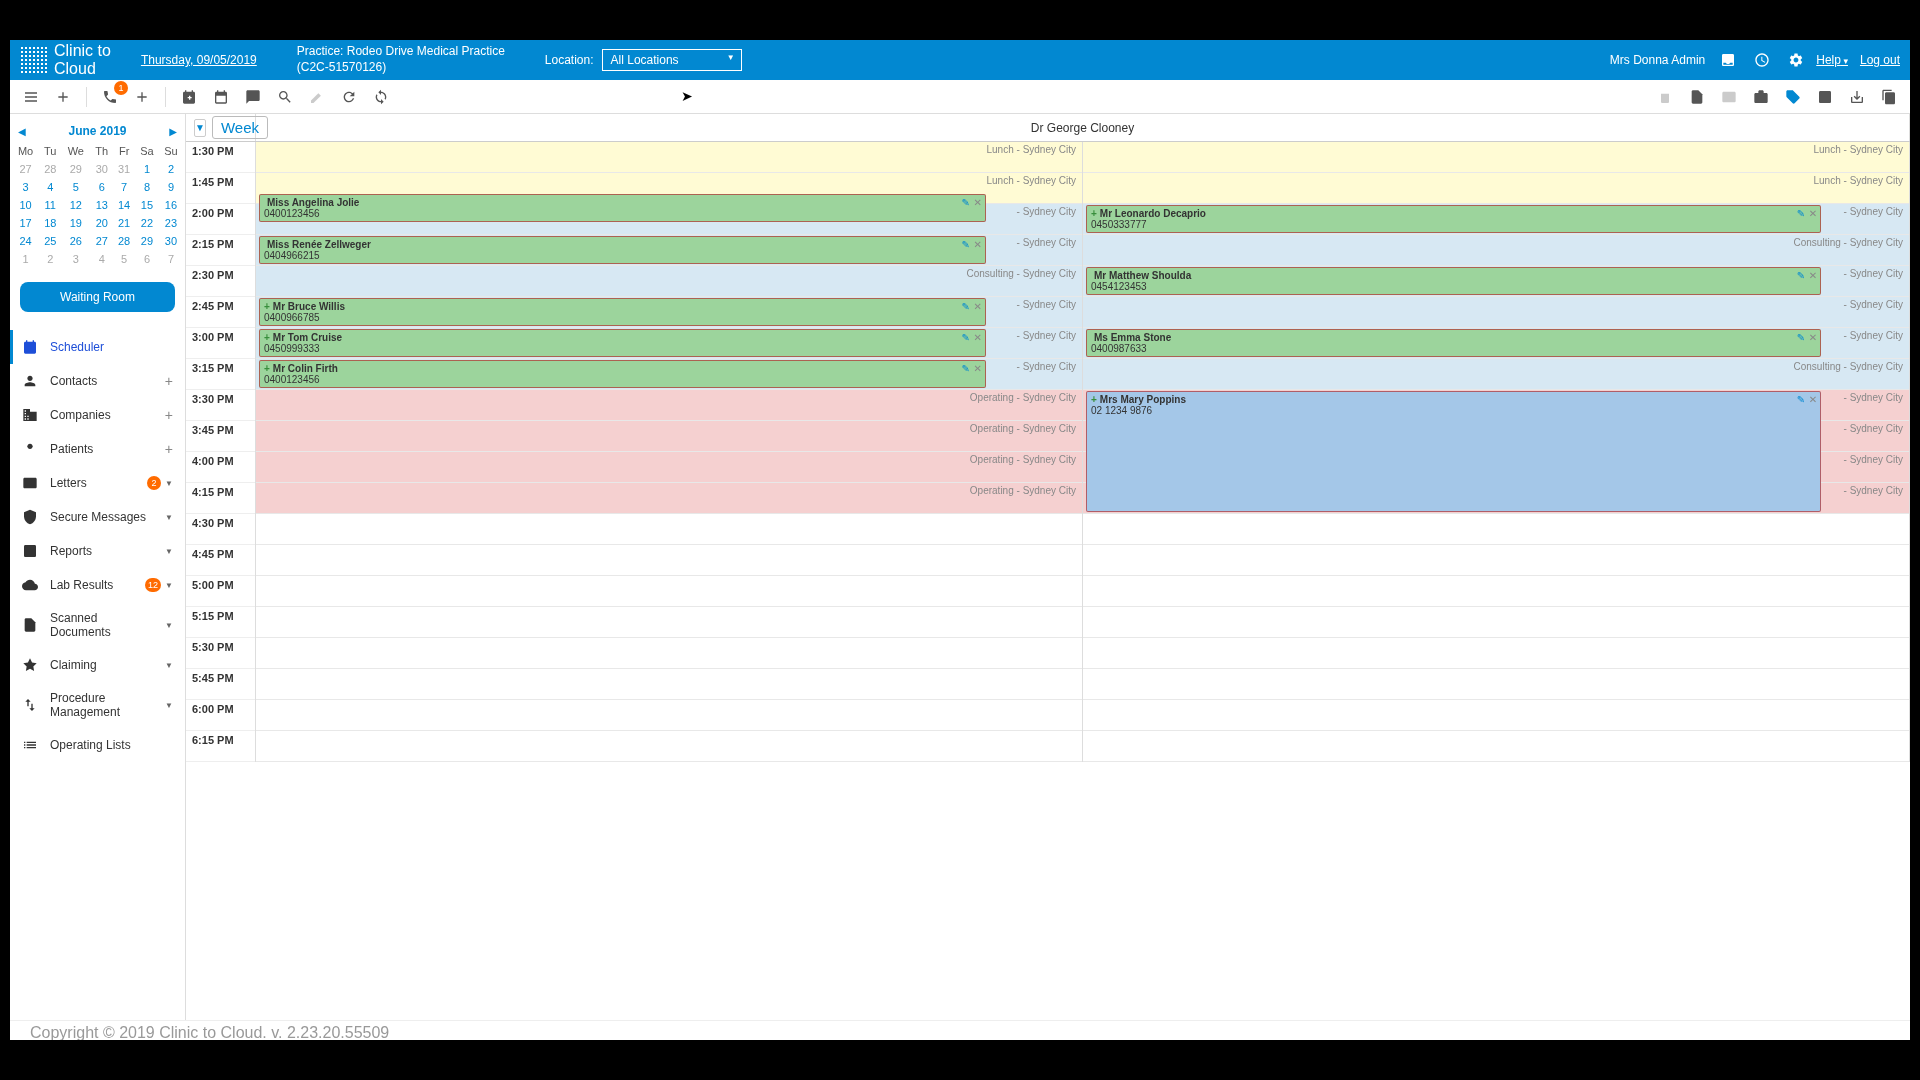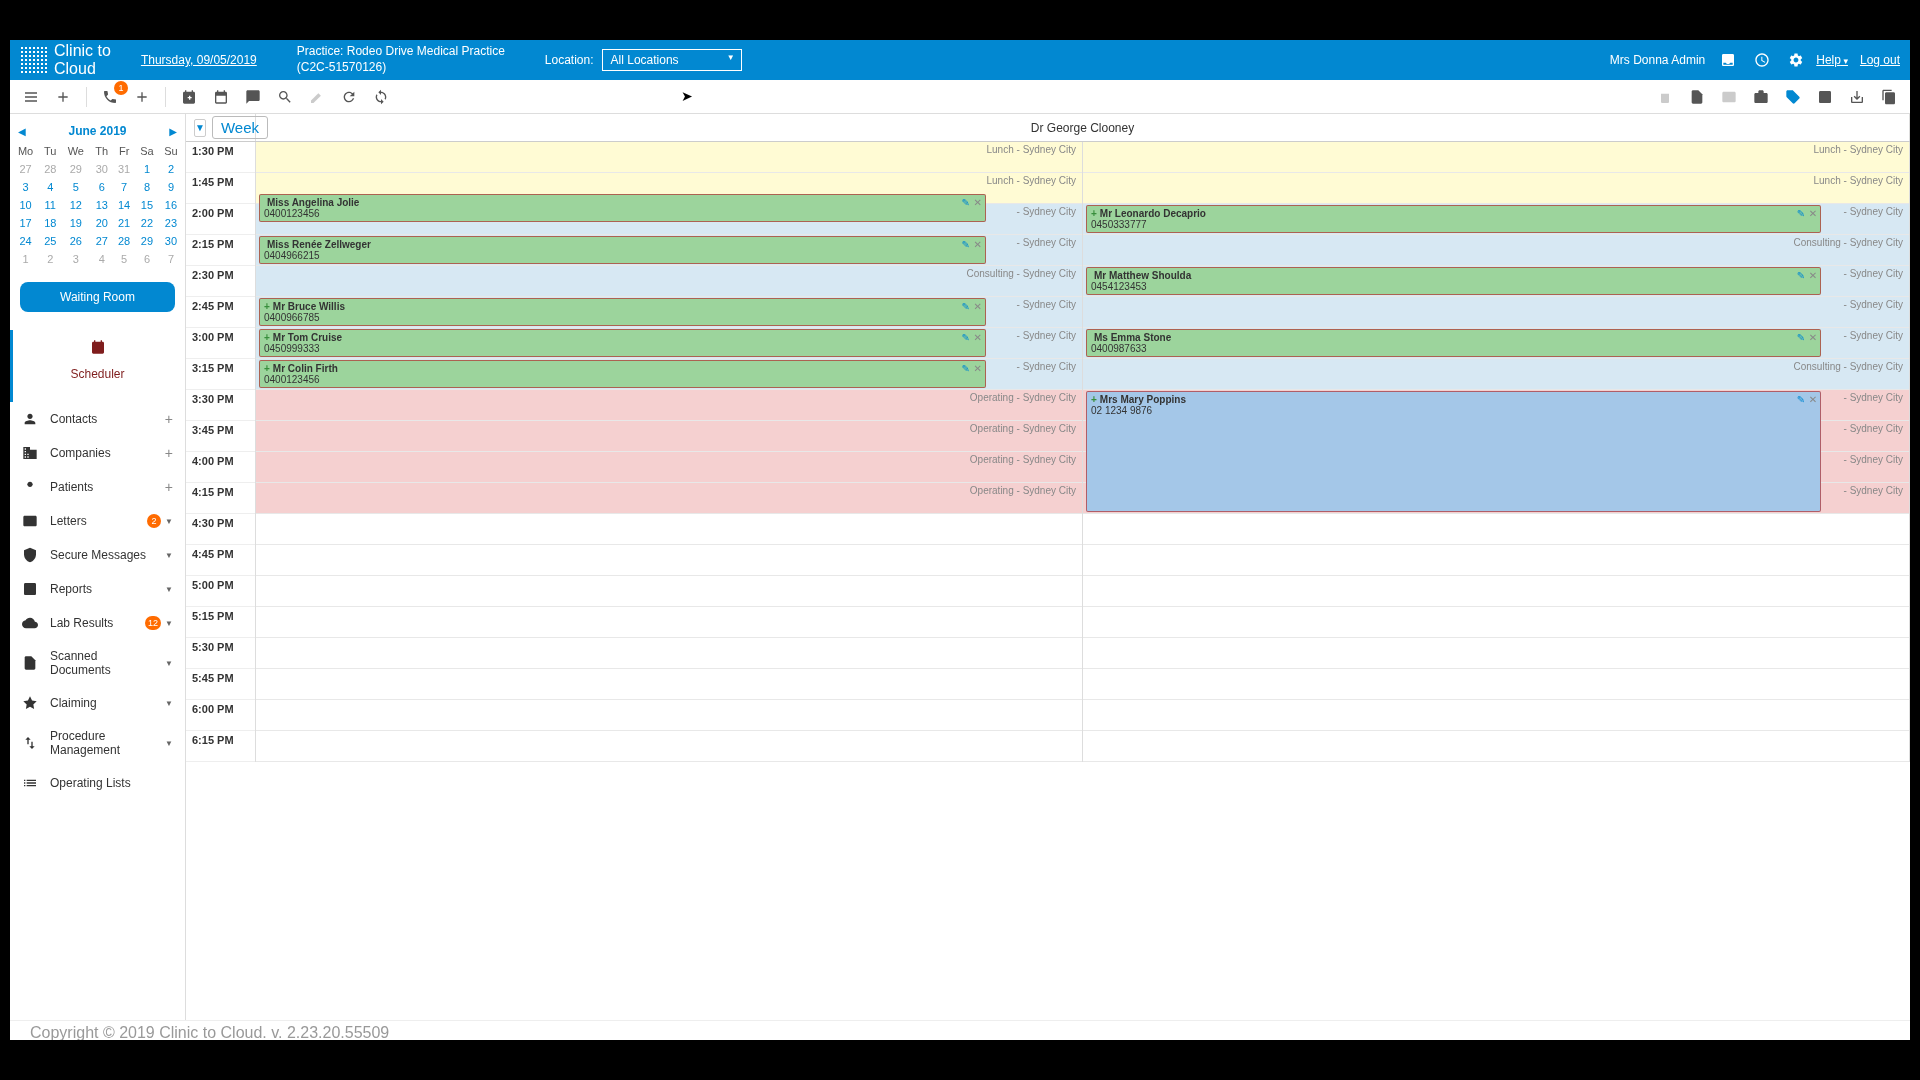--- a/index.html
+++ b/index.html
@@ -41,21 +41,21 @@
     .mini-cal-head { display: flex; align-items: center; justify-content: space-between; padding: 4px 6px; }
     .mini-cal-nav { cursor: pointer; color: #0288d1; font-size: 10px; }
     .mini-cal-title { font-size: 12px; font-weight: bold; color: #0288d1; }
     .mini-cal-grid { width: 100%; font-size: 11px; border-collapse: collapse; }
     .mini-cal-grid th { color: #555; font-weight: normal; padding: 3px 0; text-align: center; }
     .mini-cal-grid td { text-align: center; padding: 3px 0; cursor: pointer; color: #0288d1; }
     .mini-cal-grid td.other { color: #aaa; }
     .waiting-room-btn { background: #0288d1; color: #fff; border: none; border-radius: 8px; padding: 8px; margin: 8px 10px; font-size: 12px; cursor: pointer; }
     .nav-list { list-style: none; margin-top: 10px; }
     .nav-item { display: flex; align-items: center; padding: 9px 12px; font-size: 12px; color: #333; cursor: pointer; position: relative; gap: 12px; }
-    .nav-item.active { color: #7f1d1d; border-left: 3px solid #0288d1; padding-left: 9px; flex-direction: column; }
+    .nav-item.active { color: #1d4ed8; border-left: 3px solid #0288d1; padding-left: 9px; }
     .nav-item .nav-icon { width: 16px; height: 16px; fill: currentColor; flex-shrink: 0; }
     .nav-item .nav-right { margin-left: auto; display: flex; align-items: center; gap: 4px; }
     .nav-badge { background: #ff6b00; color: #fff; border-radius: 8px; font-size: 9px; min-width: 14px; height: 14px; display: flex; align-items: center; justify-content: center; padding: 0 3px; }
     .nav-caret { font-size: 8px; color: #666; }
     .nav-plus { font-size: 14px; color: #888; }
 
     
     .calendar { flex: 1; display: flex; flex-direction: column; overflow: hidden; }
     .cal-header-row { display: flex; border-bottom: 1px solid #ccc; height: 28px; font-size: 12px; }
     .cal-time-gutter { width: 70px; border-right: 1px solid #ddd; display: flex; align-items: center; padding-left: 8px; gap: 6px; }

